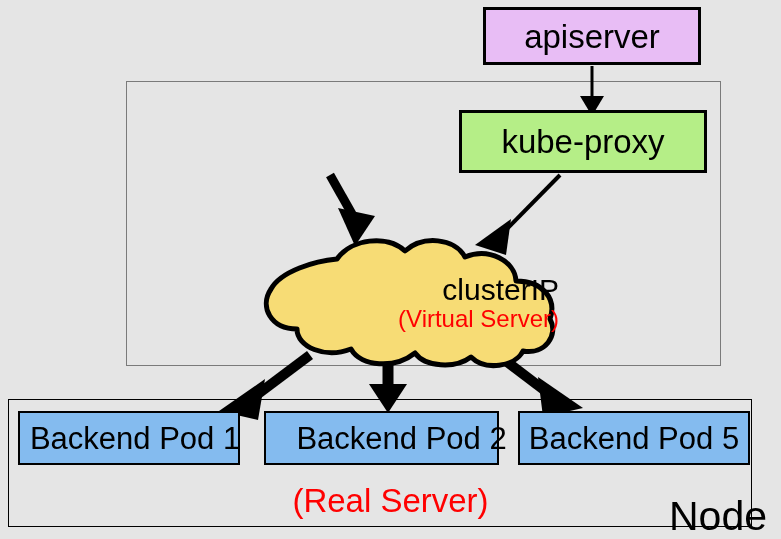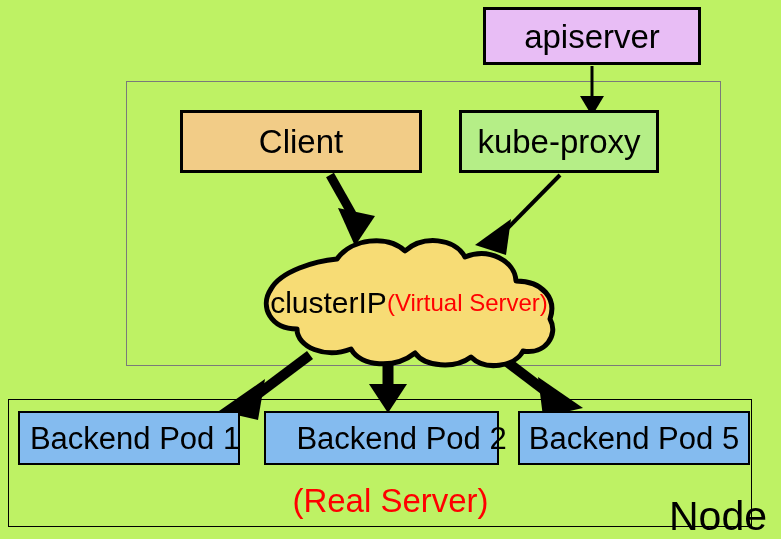--- a/index.html
+++ b/index.html
@@ -7,21 +7,21 @@
     padding: 0;
     background: #ffffff;
   }
   body {
     font-family: "Liberation Sans", sans-serif;
   }
   #canvas {
     position: relative;
     width: 781px;
     height: 539px;
-    background: #bef264;
+    background: #e5e5e5;
     overflow: hidden;
   }
   .box {
     position: absolute;
     box-sizing: border-box;
     display: flex;
     align-items: center;
     justify-content: center;
     white-space: nowrap;
     color: #000000;
@@ -71,21 +71,21 @@
     top: 110px;
     width: 242px;
     height: 63px;
     background: #f2cc87;
     border: 3px solid #000000;
     font-size: 33px;
   }
   #kubeproxy-box {
     left: 459px;
     top: 110px;
-    width: 200px;
+    width: 248px;
     height: 63px;
     background: #b5ee87;
     border: 3px solid #000000;
     font-size: 33px;
   }
   
   .pod-box {
     position: absolute;
     box-sizing: border-box;
     height: 54px;
@@ -125,22 +125,22 @@
     height: 132px;
   }
   #cloud-wrap svg { display: block; }
   #cloud-text {
     position: absolute;
     left: 0;
     top: 0;
     width: 300px;
     height: 132px;
     display: flex;
-    flex-direction: row;
-    align-items: center;
+    flex-direction: column;
+    align-items: flex-end;
     justify-content: center;
     pointer-events: none;
   }
   #cloud-line1 {
     font-size: 30px;
     color: #000000;
     line-height: 1.08;
     white-space: nowrap;
   }
   #cloud-line2 {
@@ -197,23 +197,20 @@
     <g>
       <line x1="494" y1="352" x2="548" y2="393" stroke="#000000" stroke-width="10"></line>
       <polygon points="538,377 583,408 543,417" fill="#000000"></polygon>
     </g>
   </svg>
 
   <div id="apiserver-box" class="box">
     <span>apiserver</span>
   </div>
 
-  <div id="client-box" class="box">
-    <span>Client</span>
-  </div>
 
   <div id="kubeproxy-box" class="box">
     <span>kube-proxy</span>
   </div>
 
   <div id="cloud-wrap">
     <svg width="300" height="132" viewBox="0 0 300 132" xmlns="http://www.w3.org/2000/svg">
       <path d="M 78 22
                C 92 2, 128 -3, 146 14
                C 164 -2, 196 1, 206 20

